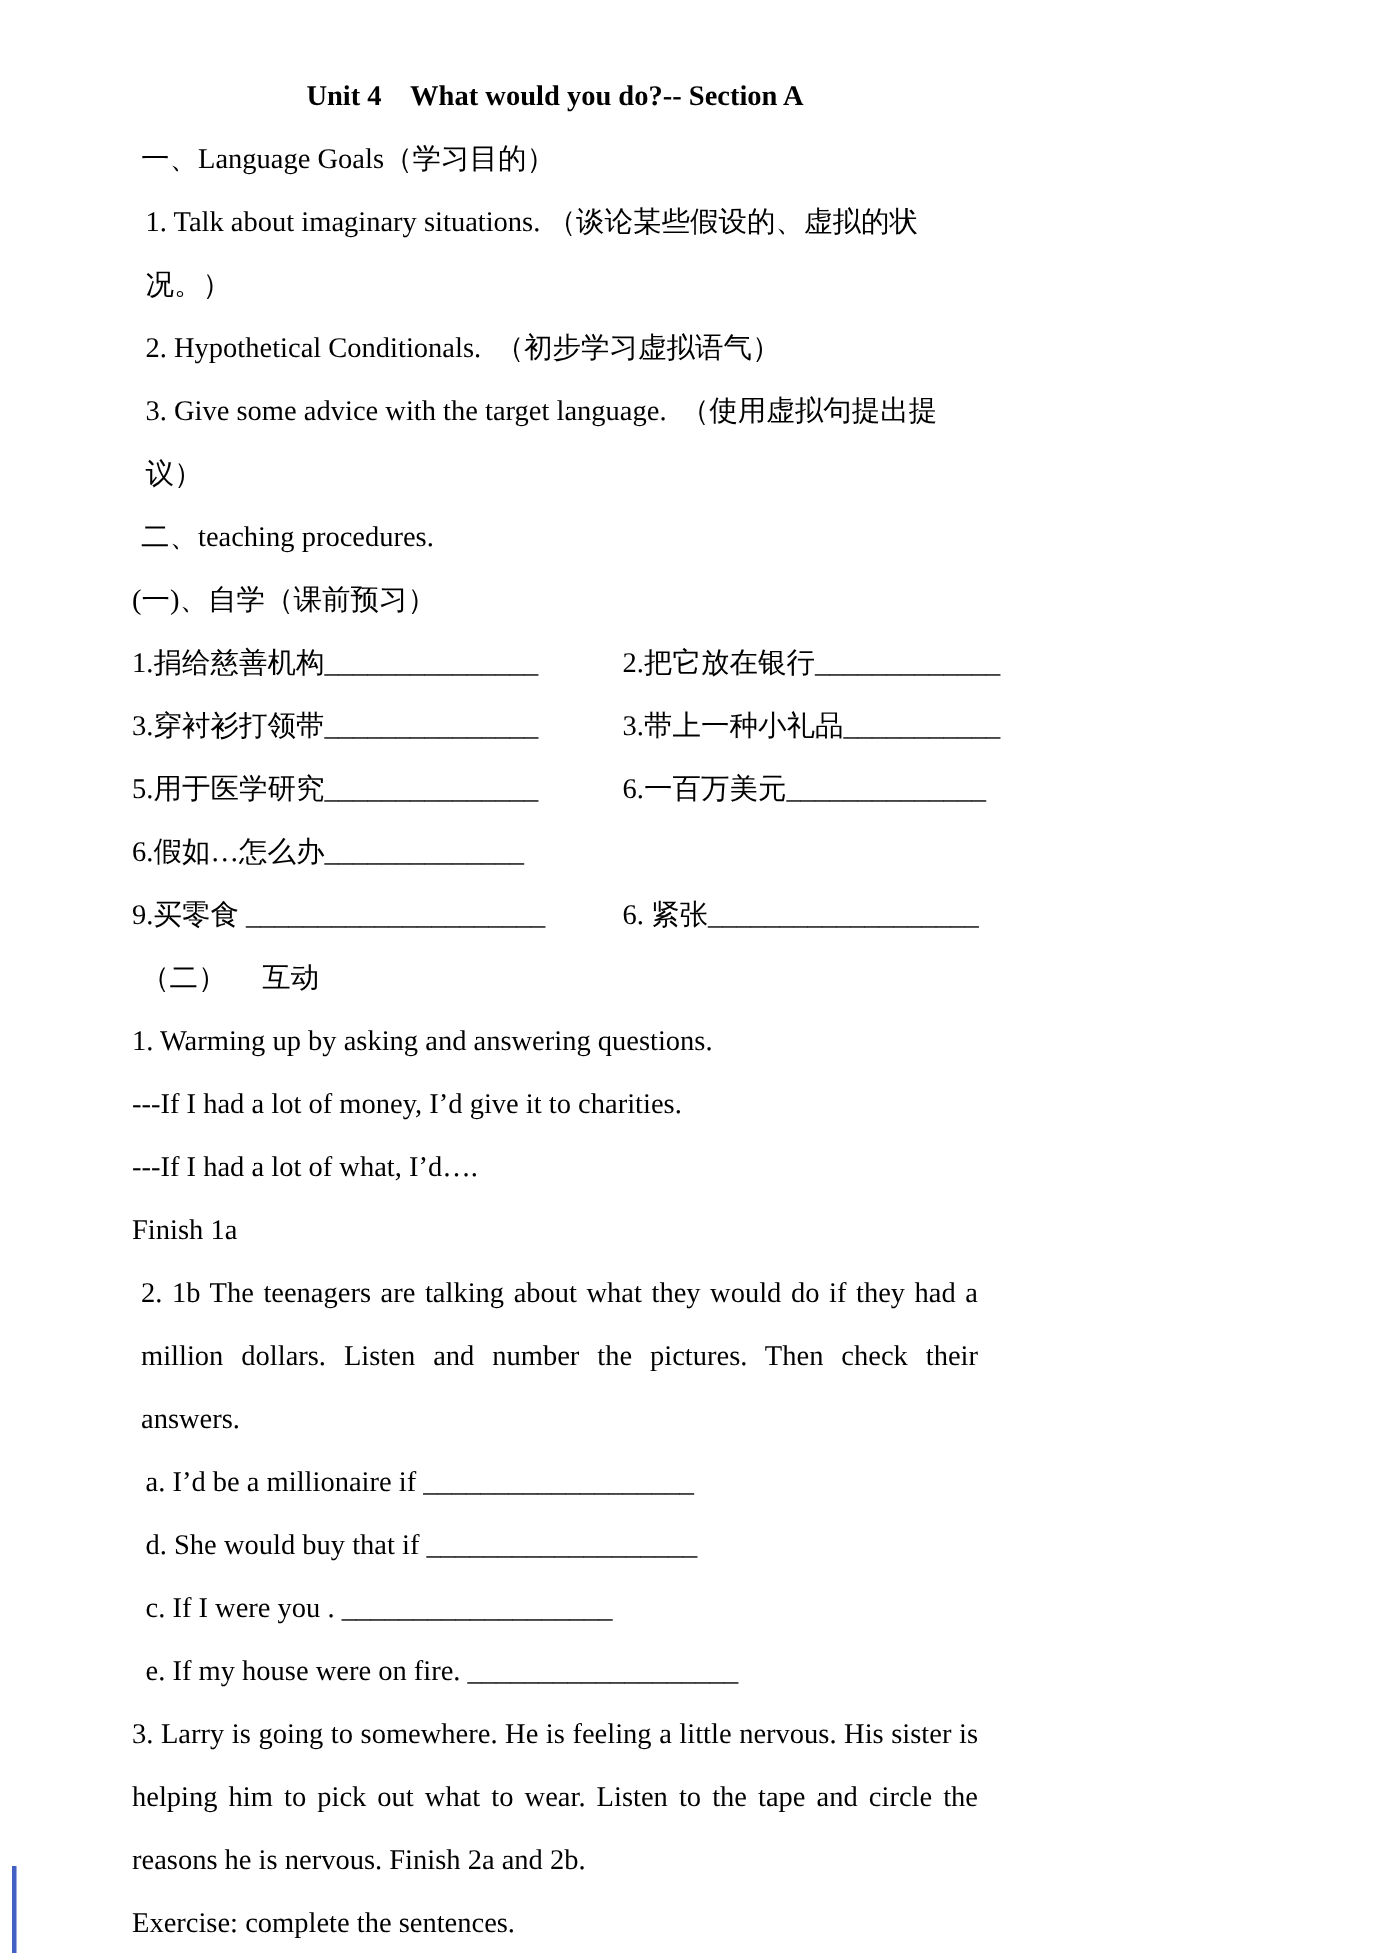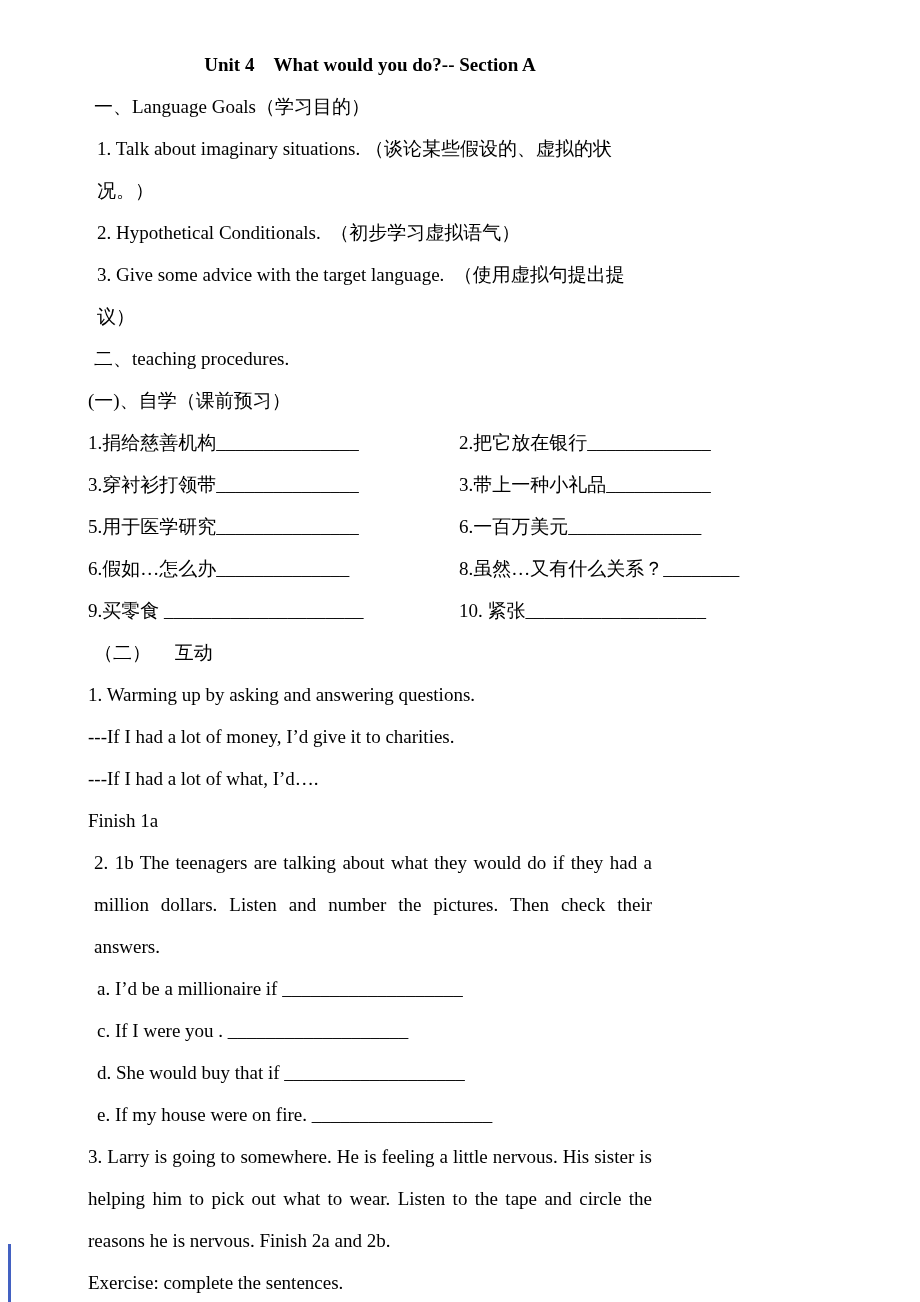--- a/index.html
+++ b/index.html
@@ -28,21 +28,20 @@
   }
   .title {
     text-align: center;
     font-weight: bold;
   }
   .indent-sm { padding-left: 6px; }
   .indent-md { padding-left: 9px; }
   .vocab-row {
     display: flex;
     line-height: 42px;
-    gap: 44px;
   }
   .vocab-left {
     flex: 0 0 287px;
     white-space: nowrap;
   }
   .vocab-right {
     white-space: nowrap;
     margin-left: 40px;
   }
   .justify {
@@ -82,39 +81,38 @@
   <div class="vocab-row">
     <span class="vocab-left">3.穿衬衫打领带_______________</span>
     <span class="vocab-right">3.带上一种小礼品___________</span>
   </div>
   <div class="vocab-row">
     <span class="vocab-left">5.用于医学研究_______________</span>
     <span class="vocab-right">6.一百万美元______________</span>
   </div>
   <div class="vocab-row">
     <span class="vocab-left">6.假如…怎么办______________</span>
-    <span class="vocab-right">8.虽然…又有什么关系？________</span>
   </div>
   <div class="vocab-row">
     <span class="vocab-left">9.买零食 _____________________</span>
-    <span class="vocab-right">10. 紧张___________________</span>
+    <span class="vocab-right">6. 紧张___________________</span>
   </div>
 
   <p class="line indent-sm">（二）　 互动</p>
 
   <p class="line">1. Warming up by asking and answering questions.</p>
   <p class="line">---If I had a lot of money, I’d give it to charities.</p>
   <p class="line">---If I had a lot of what, I’d….</p>
   <p class="line">Finish 1a</p>
 
   <p class="line justify indent-sm">2. 1b The teenagers are talking about what they would do if they had a million dollars. Listen and number the pictures. Then check their answers.</p>
 
   <p class="line indent-md">a. I’d be a millionaire if ___________________</p>
+  <p class="line indent-md">d. She would buy that if ___________________</p>
   <p class="line indent-md">c. If I were you . ___________________</p>
-  <p class="line indent-md">d. She would buy that if ___________________</p>
   <p class="line indent-md">e. If my house were on fire. ___________________</p>
 
   <p class="line justify">3. Larry is going to somewhere. He is feeling a little nervous. His sister is helping him to pick out what to wear. Listen to the tape and circle the reasons he is nervous. Finish 2a and 2b.</p>
 
   <p class="line">Exercise: complete the sentences.</p>
 
 </div>
 
 <div class="edge-mark" style="background: rgb(67, 97, 194);"></div>
 

